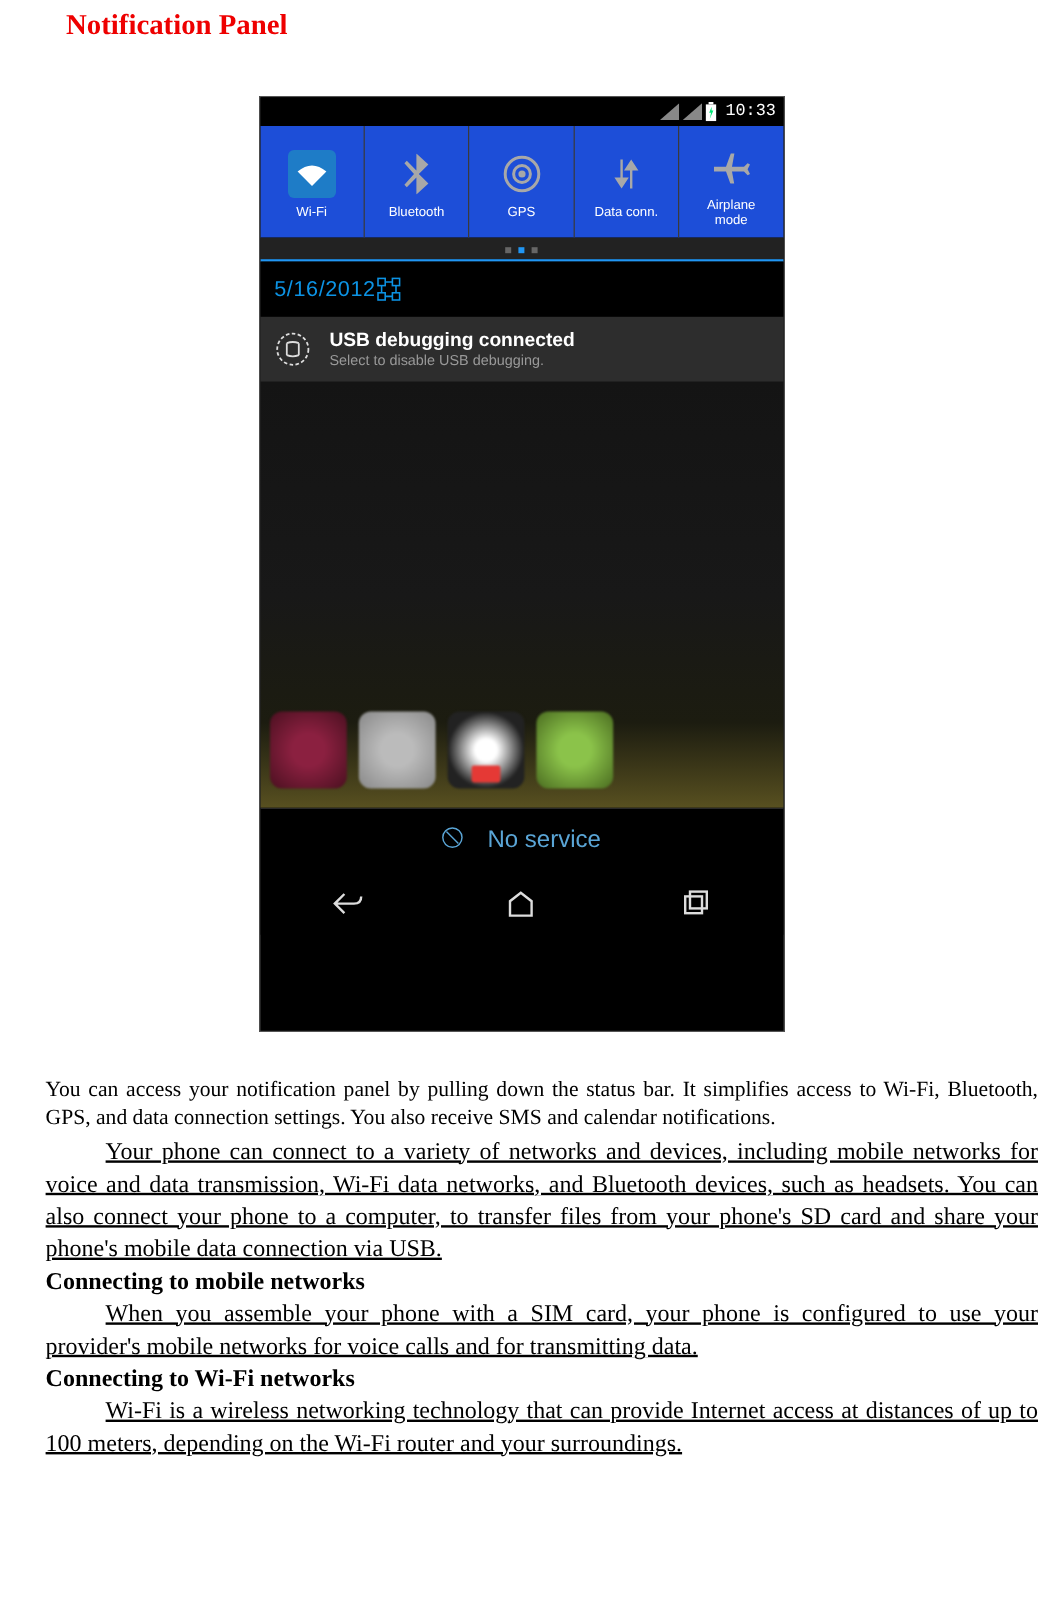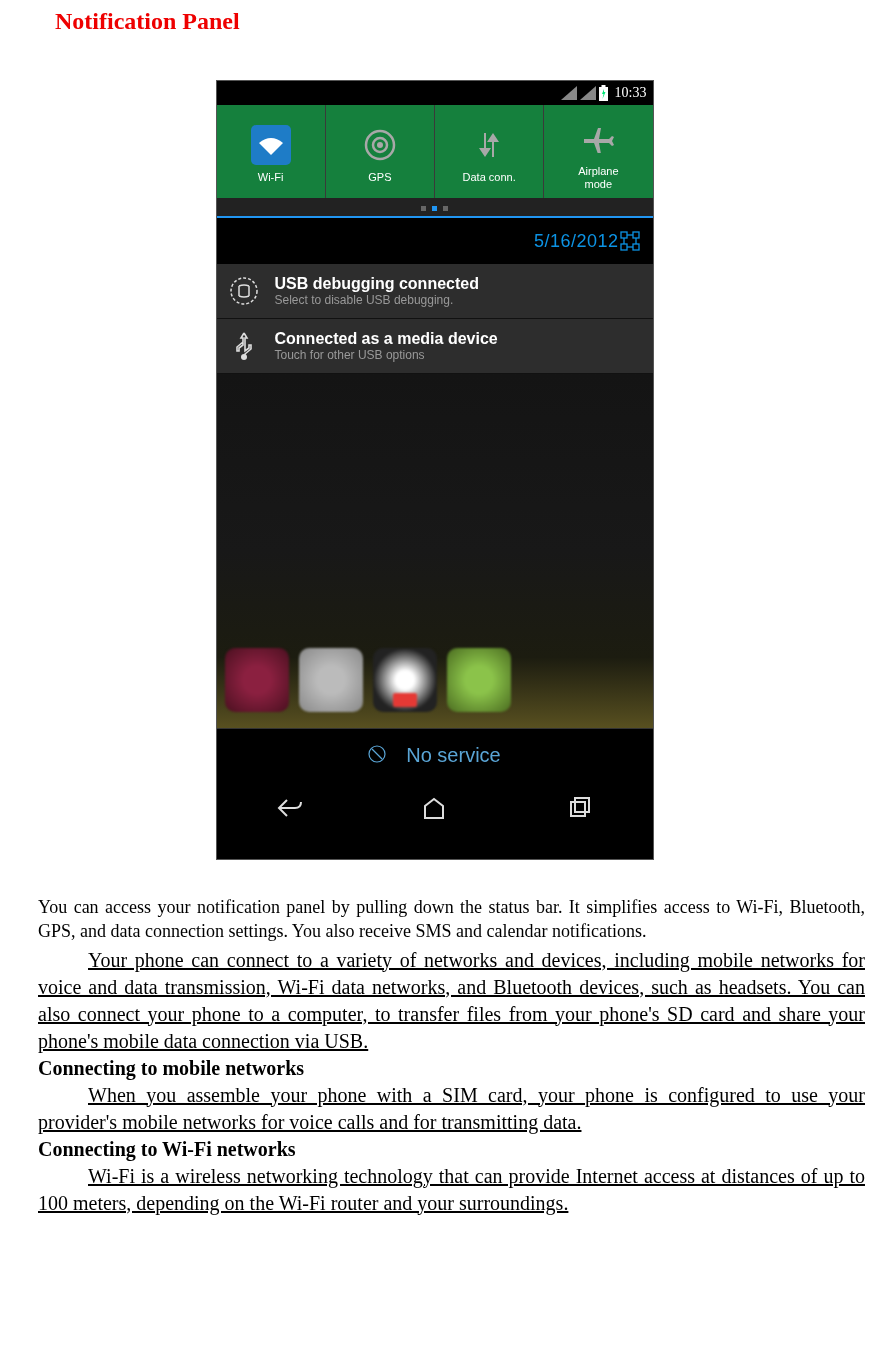--- a/index.html
+++ b/index.html
@@ -37,28 +37,28 @@
       background: #000;
       display: flex;
       justify-content: flex-end;
       align-items: center;
       padding: 0 6px;
       gap: 3px;
     }
     .sig-icon { display: inline-flex; }
     .clock {
       color: #fff;
-      font-family: Liberation Serif, serif;
+      font-family: Liberation Mono, monospace;
       font-size: 14px;
       margin-left: 4px;
     }
     
     .quick-settings {
       display: flex;
-      background: #15803d;
+      background: #1d4ed8;
       height: 93px;
     }
     .qs-tile {
       flex: 1;
       display: flex;
       flex-direction: column;
       align-items: center;
       justify-content: center;
       border-right: 1px solid #3a3a3a;
       gap: 6px;
@@ -94,21 +94,20 @@
     .pager .dot.active { background: #2196f3; }
     
     .blue-sep { height: 2px; background: #2196f3; }
     
     .date-row {
       height: 46px;
       background: #000;
       display: flex;
       align-items: center;
       padding: 0 12px;
-      justify-content: flex-end;
     }
     .date-text {
       color: #0c93e4;
       font-family: sans-serif;
       font-size: 18px;
       letter-spacing: 0.5px;
     }
     .settings-gear { display: inline-flex; }
     
     .notif {
@@ -234,20 +233,28 @@
 
     <div class="quick-settings">
       <div class="qs-tile">
         <div class="qs-icon">
           <svg width="40" height="40" viewBox="0 0 40 40">
             <rect x="0" y="0" width="40" height="40" rx="5" fill="#1e7cc7"></rect>
             <path d="M20 30 L8 18 Q20 8 32 18 Z" fill="#fff"></path>
           </svg>
         </div>
         <div class="qs-label">Wi-Fi</div>
+      </div>
+      <div class="qs-tile">
+        <div class="qs-icon">
+          <svg width="28" height="34" viewBox="0 0 28 34">
+            <path d="M14 0 L24 9 L16 17 L24 25 L14 34 L14 20 L6 28 L4 26 L12 17 L4 8 L6 6 L14 14 Z" fill="#a8a8a8"></path>
+          </svg>
+        </div>
+        <div class="qs-label">Bluetooth</div>
       </div>
       <div class="qs-tile">
         <div class="qs-icon">
           <svg width="34" height="34" viewBox="0 0 34 34">
             <circle cx="17" cy="17" r="14" fill="none" stroke="#a8a8a8" stroke-width="2.5"></circle>
             <circle cx="17" cy="17" r="7" fill="none" stroke="#a8a8a8" stroke-width="2.5"></circle>
             <circle cx="17" cy="17" r="3" fill="#a8a8a8"></circle>
           </svg>
         </div>
         <div class="qs-label">GPS</div>
@@ -302,32 +309,20 @@
           <circle cx="15" cy="15" r="13" fill="none" stroke="#ddd" stroke-width="1.5" stroke-dasharray="3 2"></circle>
           <path d="M10 10 L10 20 M10 10 Q15 8 20 10 M10 20 Q15 22 20 20 M20 10 L20 20" stroke="#ddd" stroke-width="1.5" fill="none"></path>
         </svg>
       </div>
       <div class="notif-texts">
         <div class="notif-title">USB debugging connected</div>
         <div class="notif-sub">Select to disable USB debugging.</div>
       </div>
     </div>
 
-    <div class="notif">
-      <div class="notif-icon">
-        <svg width="22" height="30" viewBox="0 0 22 30">
-          <path d="M11 2 L14 7 L12 7 L12 20 L16 17 L16 14 L18 14 L18 18 L12 23 L12 25 M11 2 L8 7 L10 7 L10 14 L6 17 L6 20 L4 20 L4 16 L10 11 L10 7" stroke="#ddd" stroke-width="1.6" fill="none"></path>
-          <circle cx="11" cy="26" r="3" fill="#ddd"></circle>
-        </svg>
-      </div>
-      <div class="notif-texts">
-        <div class="notif-title">Connected as a media device</div>
-        <div class="notif-sub">Touch for other USB options</div>
-      </div>
-    </div>
 
     <div class="home-blur">
       <div class="home-icons">
         <div class="home-icon" style="background: radial-gradient(circle, #8b2040 30%, #4a1020 100%);"></div>
         <div class="home-icon" style="background: radial-gradient(circle, #bbb 30%, #888 100%);"></div>
         <div class="home-icon" style="background: radial-gradient(circle, #fff 20%, #222 70%); position:relative;">
           <div style="position:absolute;top:45px;left:20px;width:24px;height:14px;background:#e53935;border-radius:2px"></div>
         </div>
         <div class="home-icon" style="background: radial-gradient(circle, #8bc34a 30%, #4a6b20 100%);"></div>
       </div>

